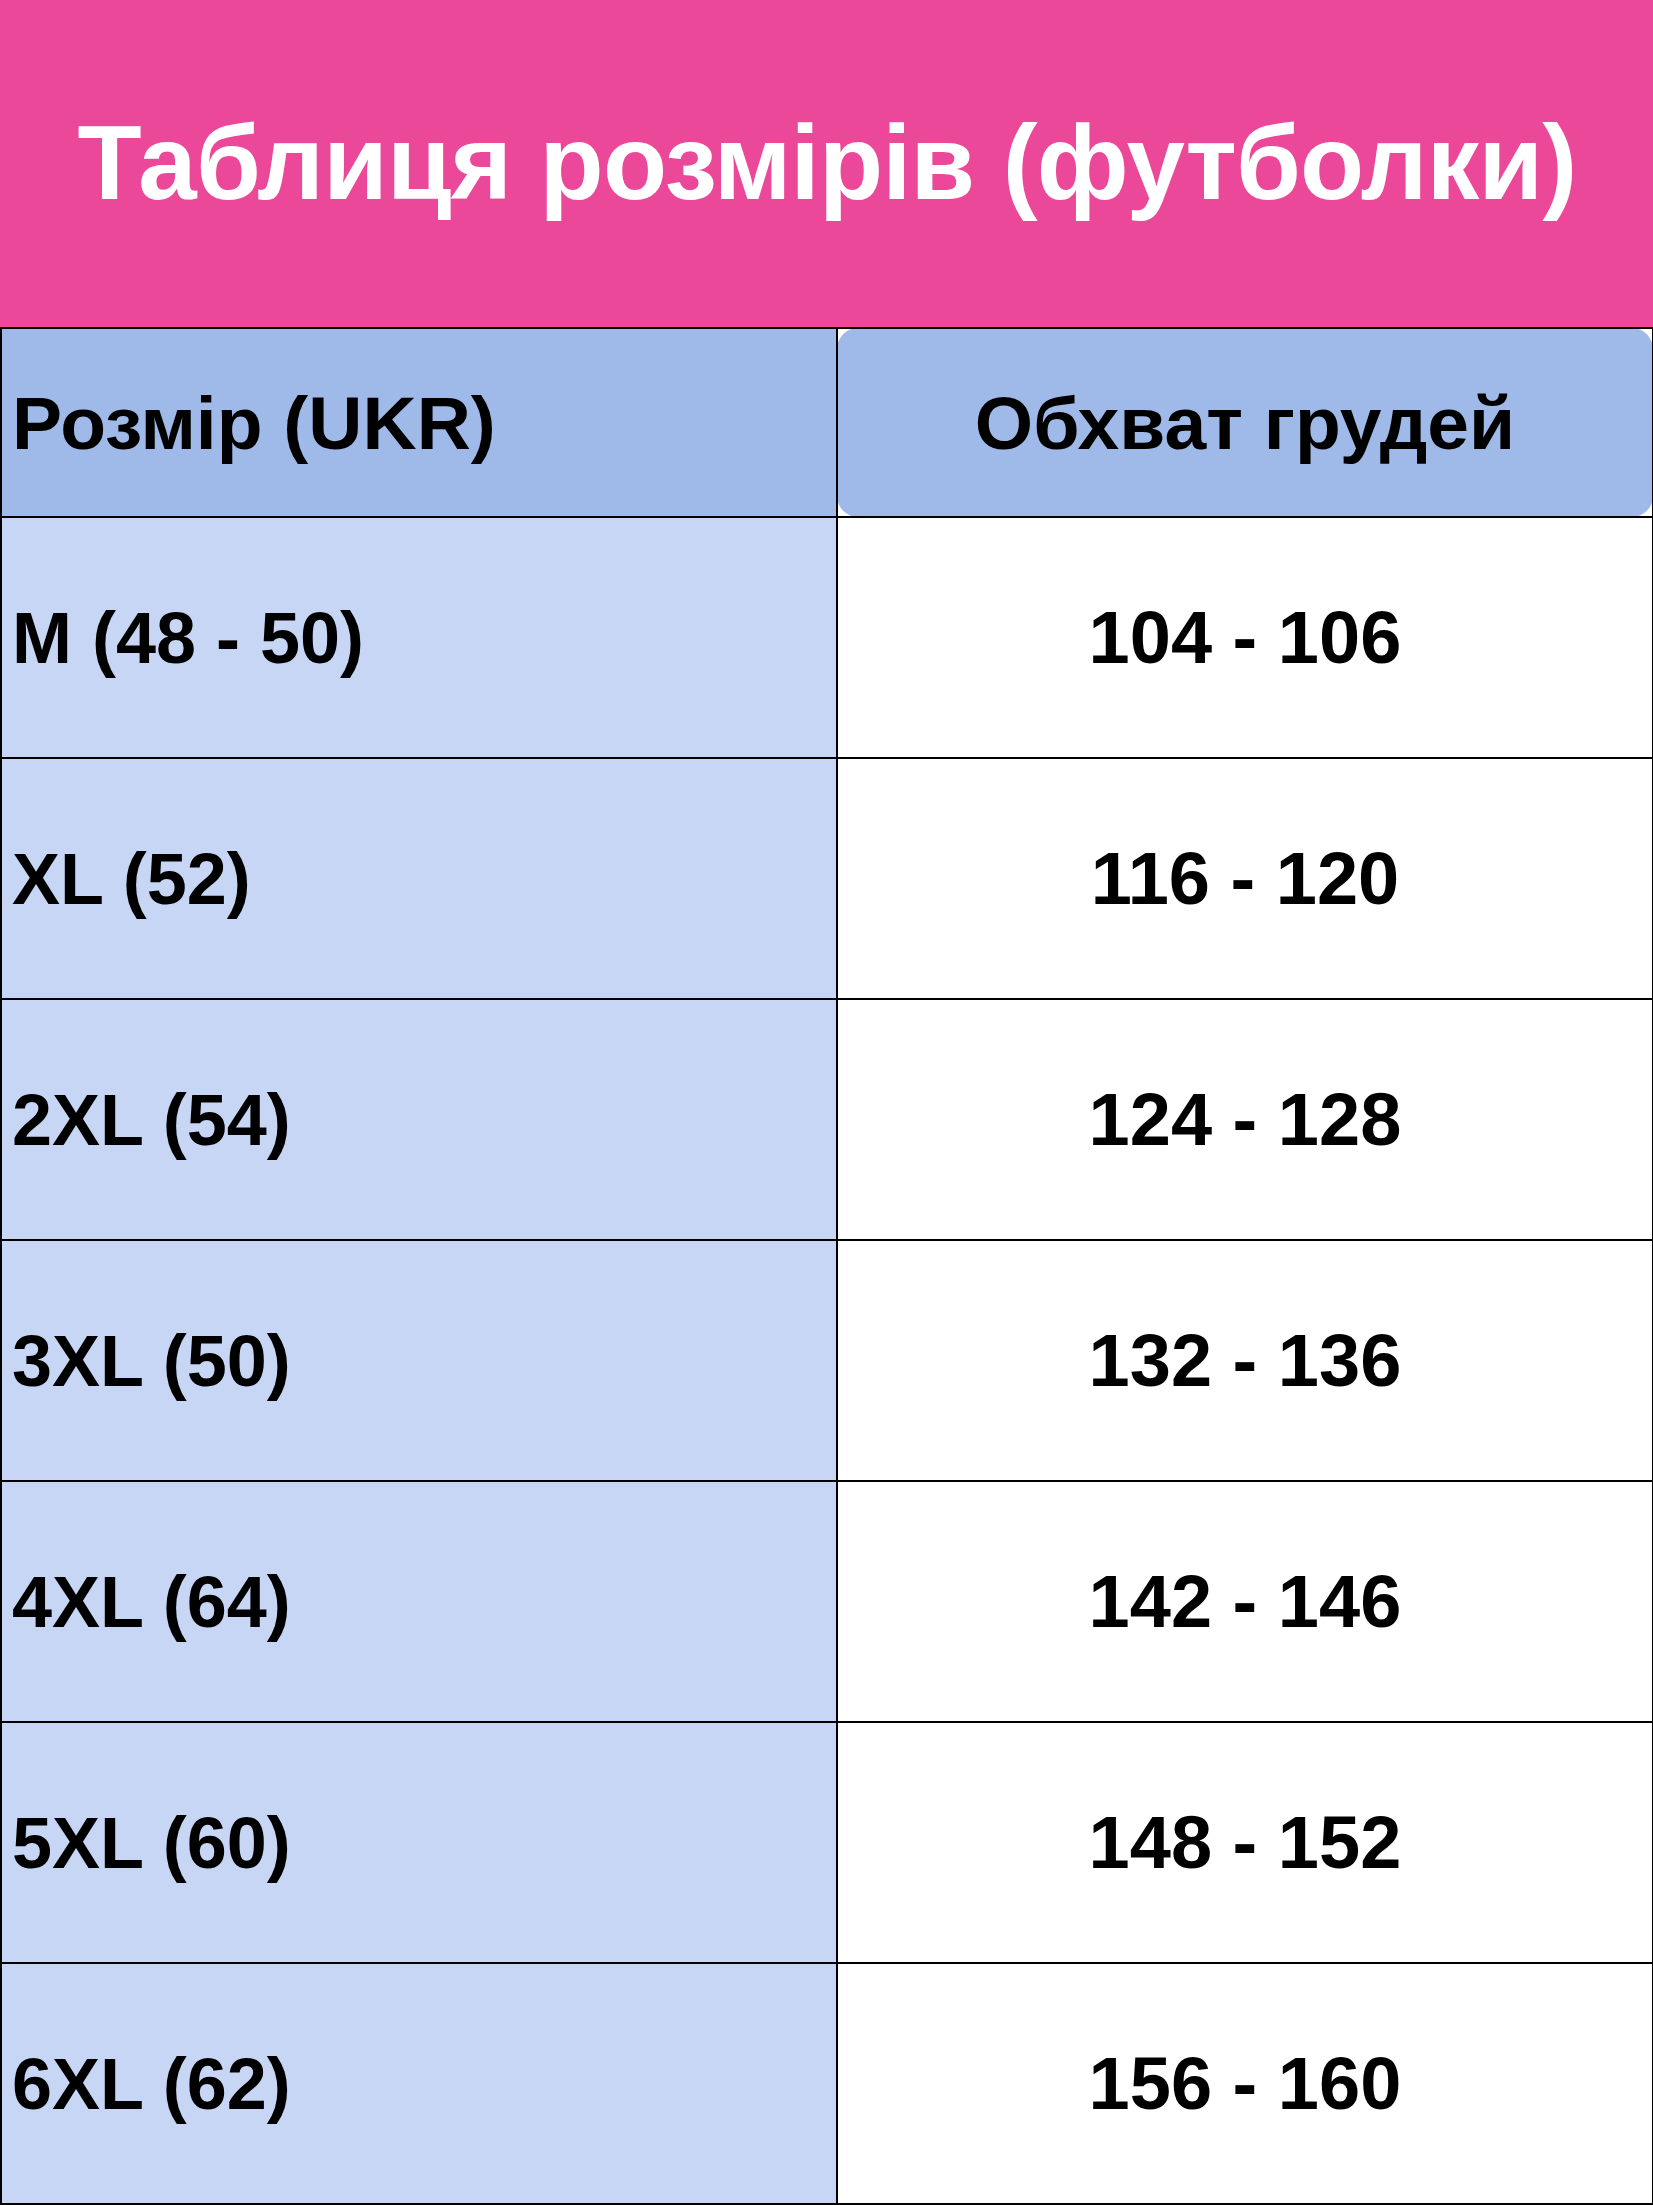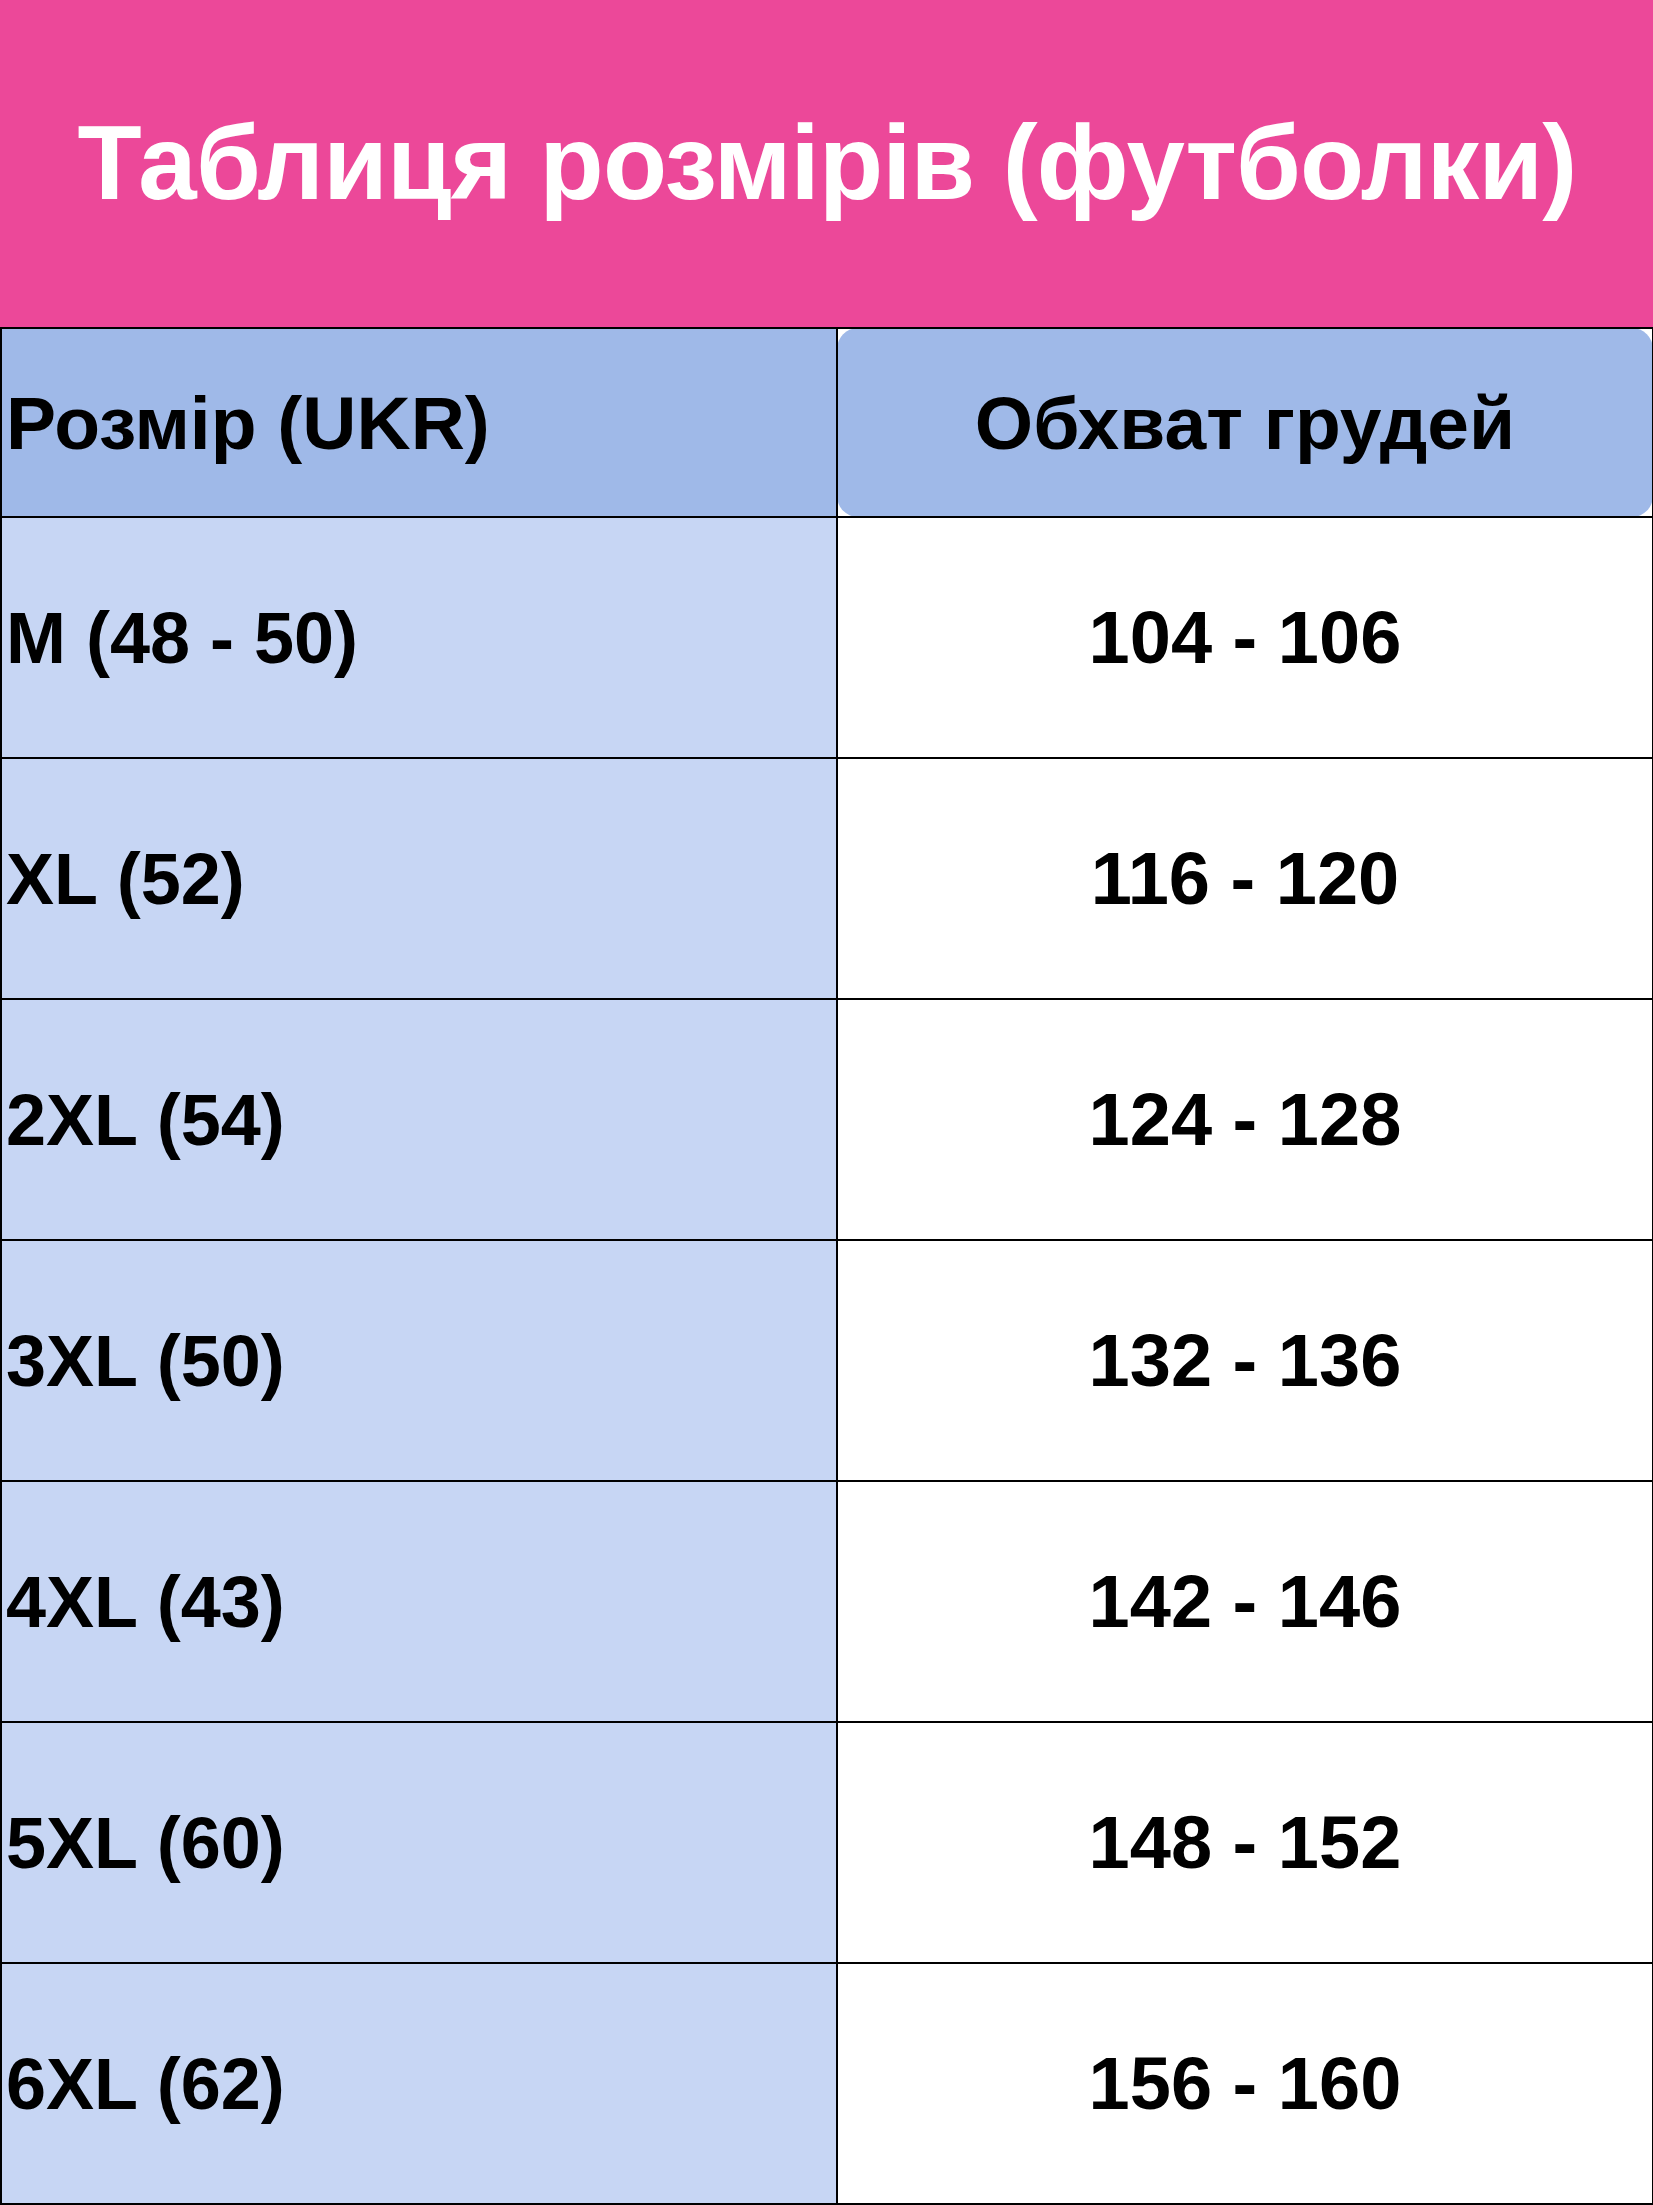--- a/index.html
+++ b/index.html
@@ -50,21 +50,21 @@
     table-layout: fixed;
     flex: 1 1 auto;
   }
   .size-table col.col-size { width: 50.6%; }
   .size-table col.col-chest { width: 49.4%; }
 
   .size-table th,
   .size-table td {
     border: 2.5px solid #000000;
     box-sizing: border-box;
-    padding: 0 4px;
+    padding: 0 10px;
     height: 189px;
   }
 
   thead th {
     background: #9fb9e8;
     font-size: 75px;
     font-weight: bold;
     color: #000000;
     height: 186px;
   }
@@ -122,21 +122,21 @@
       </tr>
       <tr>
         <td class="cell-size">2XL (54)</td>
         <td class="cell-chest">124 - 128</td>
       </tr>
       <tr>
         <td class="cell-size">3XL (50)</td>
         <td class="cell-chest">132 - 136</td>
       </tr>
       <tr>
-        <td class="cell-size">4XL (43)</td>
+        <td class="cell-size">4XL (64)</td>
         <td class="cell-chest">142 - 146</td>
       </tr>
       <tr>
         <td class="cell-size">5XL (60)</td>
         <td class="cell-chest">148 - 152</td>
       </tr>
       <tr>
         <td class="cell-size">6XL (62)</td>
         <td class="cell-chest">156 - 160</td>
       </tr>

